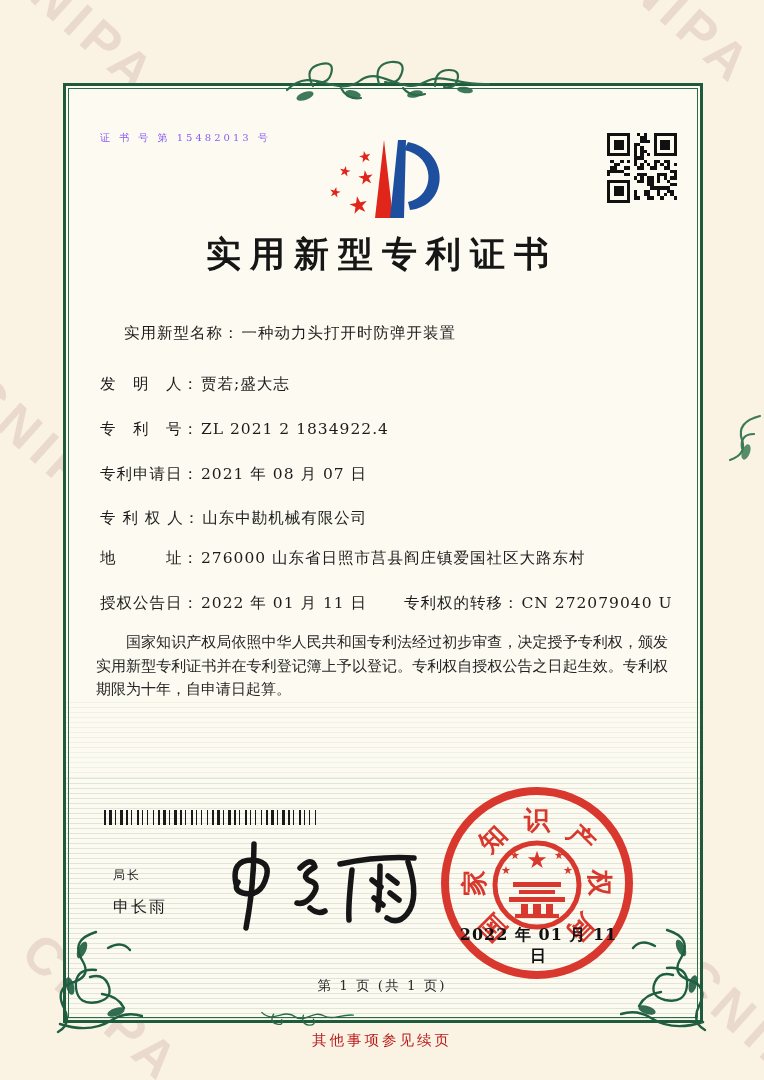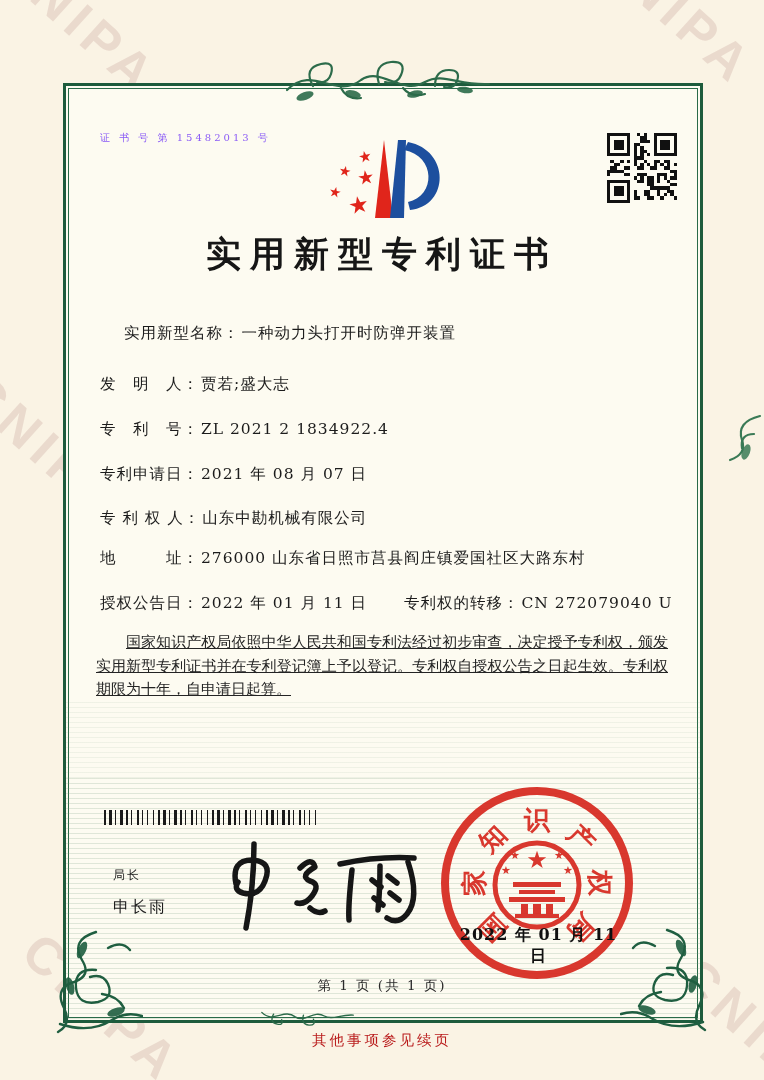--- a/index.html
+++ b/index.html
@@ -58,21 +58,20 @@
     left:100px;width:580px;font-size:15.5px;letter-spacing:1px;
     white-space:nowrap;color:#1c1c1c;
   }
   .field .lbl{margin-right:2px;}
   .grant-group1{display:inline-block;min-width:298px;}
   
   .body-text{
     left:96px;top:631px;width:572px;
     font-size:15px;line-height:23.5px;color:#242424;
     text-align:justify;
-    text-decoration:underline;
   }
   .body-text p{margin:0;text-indent:2em;}
   
   .barcode{left:104px;top:810px;width:220px;height:15px;}
   .signer-title{left:113px;top:867px;font-size:12px;letter-spacing:2px;}
   .signer-name{left:113px;top:897px;font-size:16px;letter-spacing:2px;}
   .signature{left:212px;top:832px;width:215px;height:108px;}
   .seal{left:436px;top:782px;width:202px;height:202px;opacity:0.92;}
   .seal-date{
     left:456px;top:925px;width:165px;text-align:center;

